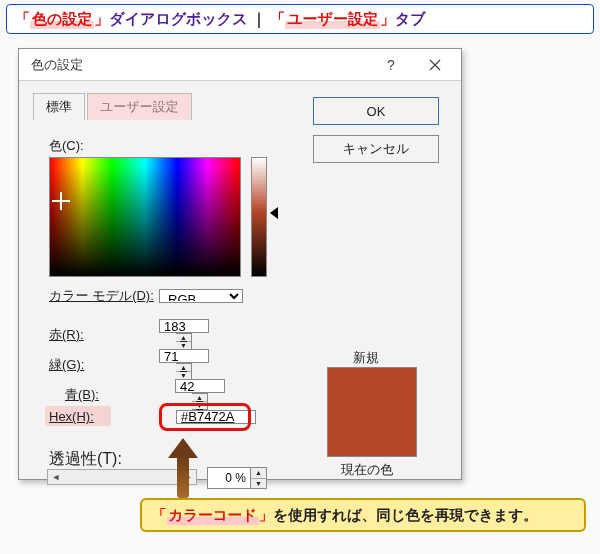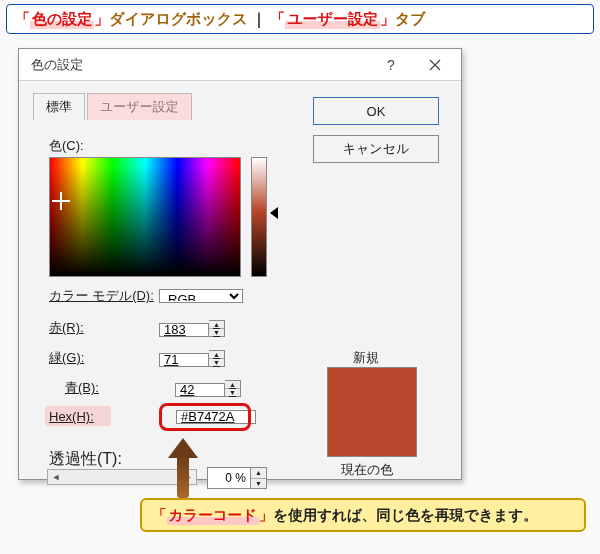--- a/index.html
+++ b/index.html
@@ -28,21 +28,21 @@
     font-size: 15px;
     font-weight: 600;
   }
   .caption-bar .bracket { color: #d11; font-weight: 700; }
   .caption-bar .hl-red {
     color: #d11;
     background: linear-gradient(transparent 60%, #ffd2d2 60%);
     font-weight: 700;
     padding: 0 2px;
   }
-  .caption-bar .plain { color: #a16207; }
+  .caption-bar .plain { color: #4c1d95; }
   .caption-bar .pipe { color: #222; padding: 0 4px; }
 
   
   .dialog {
     position: absolute;
     top: 48px; left: 18px;
     width: 444px; height: 432px;
     background: #f3f3f3;
     border: 1px solid #8f8f8f;
     box-shadow: 2px 3px 6px rgba(0,0,0,.25);
@@ -151,21 +151,21 @@
 
   
   .row { position:absolute; left:30px; display:flex; align-items:center;text-decoration:underline; }
   .row .k { width: 110px; }
   .row select, .row input[type=text] {
     height: 14px; border:1px solid #888; background:#fff; font-size:13px;
     padding: 1px 4px;
   }
   .row select { width: 84px; }
   .spin {
-    display:flex; align-items:flex-end;
+    display:flex; align-items:center;flex-direction:column;
   }
   .spin input { width:50px; text-align:left; border:1px solid #888; height:24px; font-size:13px; padding:1px 4px;}
   .spin .btns { display:flex; flex-direction:column; width:16px; border:1px solid #888; border-left:none;}
   .spin .btns div{
     flex:1; display:flex; align-items:center; justify-content:center;
     font-size:7px; background:#eee; border-bottom:1px solid #aaa;
   }
   .spin .btns div:last-child{border-bottom:none;}
 
   .row.model { top: 238px; }

